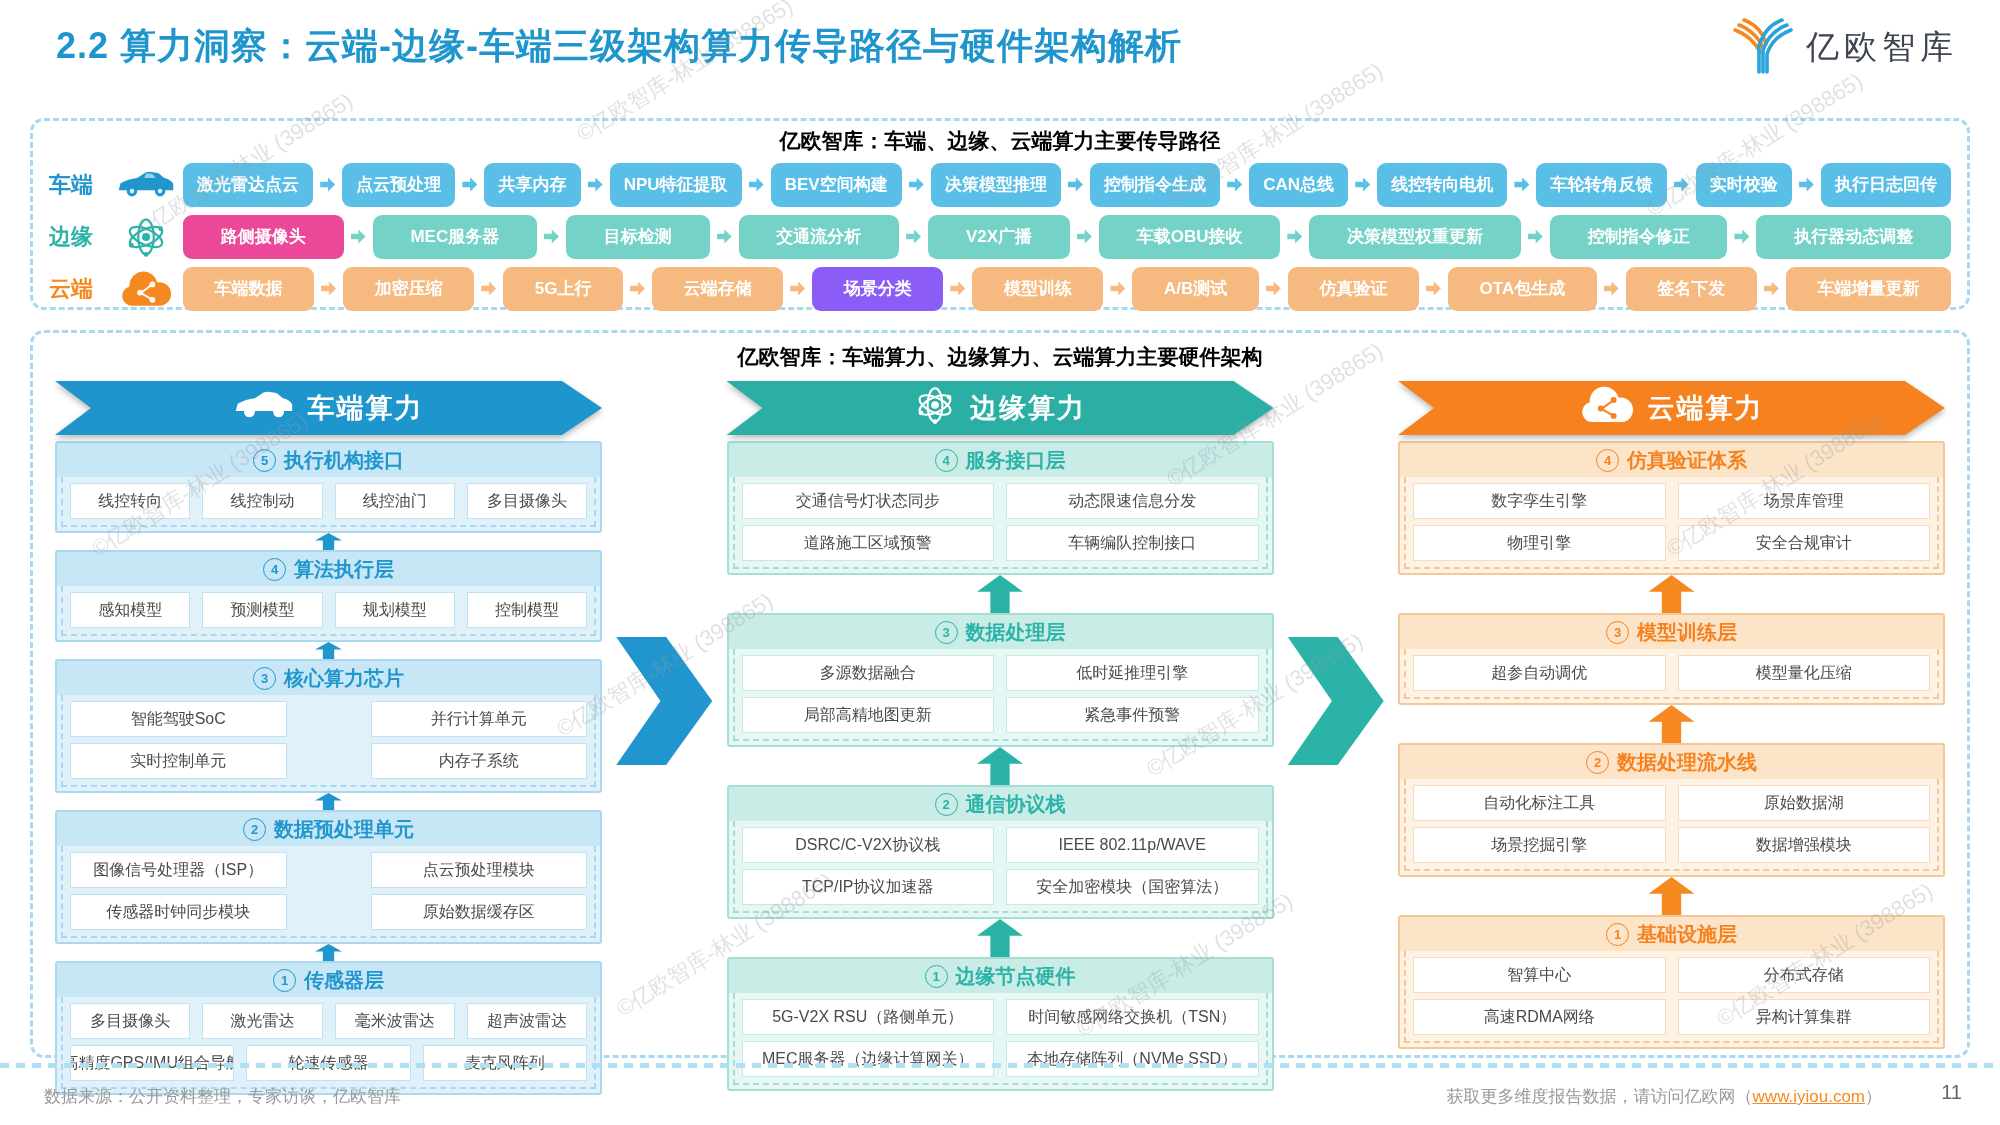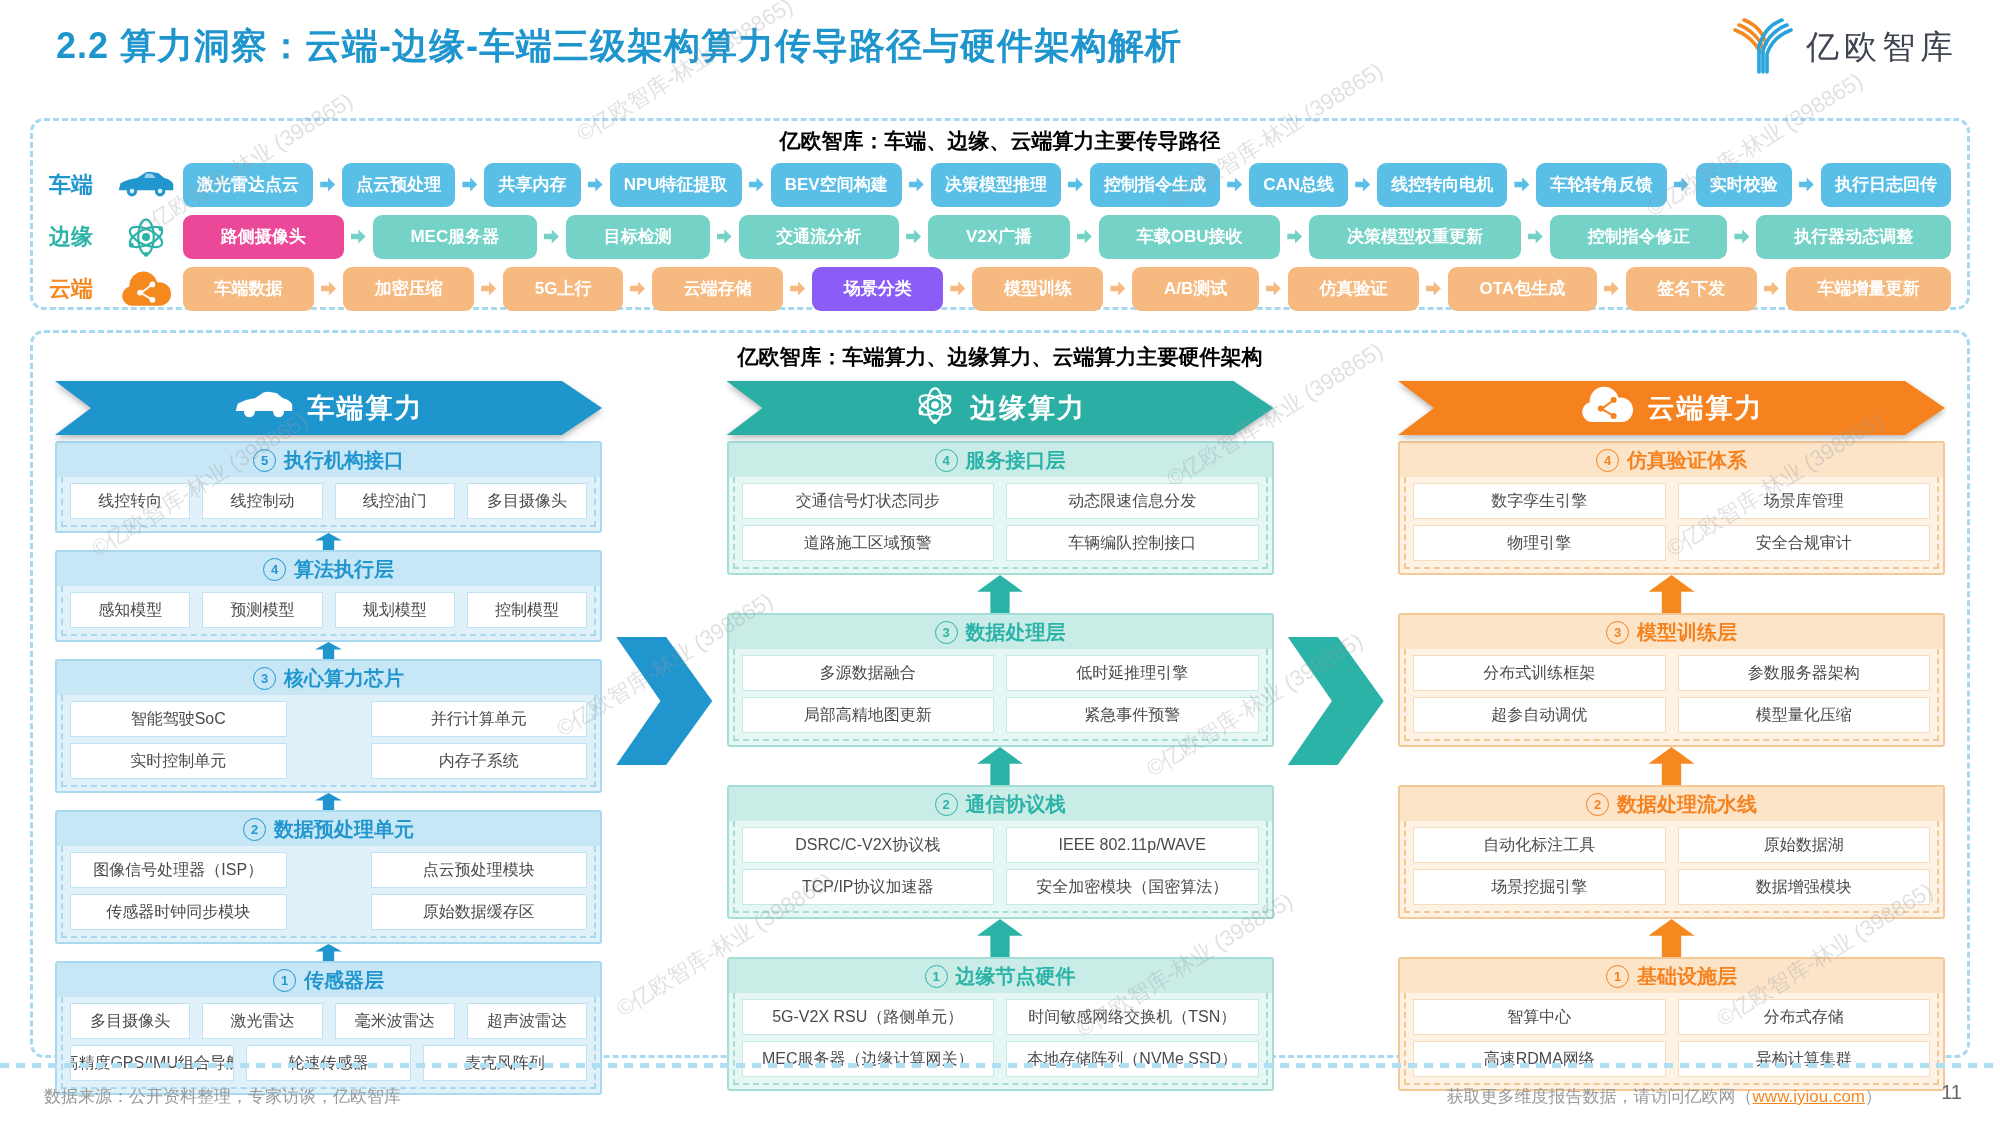--- a/index.html
+++ b/index.html
@@ -440,24 +440,20 @@
         <div class="up-arrow big">
           <i style="background: rgb(245, 137, 31);"></i>
         </div>
         <div class="section" style="background: rgb(253, 242, 228); border: 2px solid rgb(243, 200, 150);">
           <div class="section-header" style="background: rgb(251, 228, 200); color: rgb(245, 130, 31);">
             <span class="num-circle">3</span>
             <span>模型训练层</span>
           </div>
           <div class="items" style="border-top: none; border-right: 2px dashed rgb(243, 200, 150); border-bottom: 2px dashed rgb(243, 200, 150); border-left: 2px dashed rgb(243, 200, 150); border-image: initial;">
             <div class="items-row">
-              <div class="item" style="border: 1px solid rgb(246, 220, 188);">分布式训练框架</div>
-              <div class="item" style="border: 1px solid rgb(246, 220, 188);">参数服务器架构</div>
-            </div>
-            <div class="items-row">
               <div class="item" style="border: 1px solid rgb(246, 220, 188);">超参自动调优</div>
               <div class="item" style="border: 1px solid rgb(246, 220, 188);">模型量化压缩</div>
             </div>
           </div>
         </div>
         <div class="up-arrow big">
           <i style="background: rgb(245, 137, 31);"></i>
         </div>
         <div class="section" style="background: rgb(253, 242, 228); border: 2px solid rgb(243, 200, 150);">
           <div class="section-header" style="background: rgb(251, 228, 200); color: rgb(245, 130, 31);">

